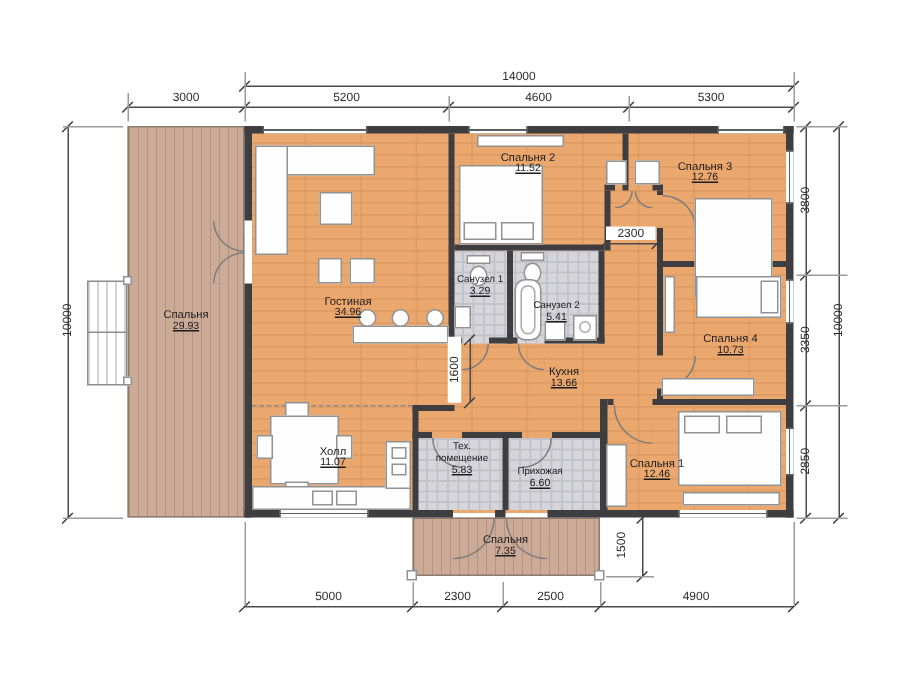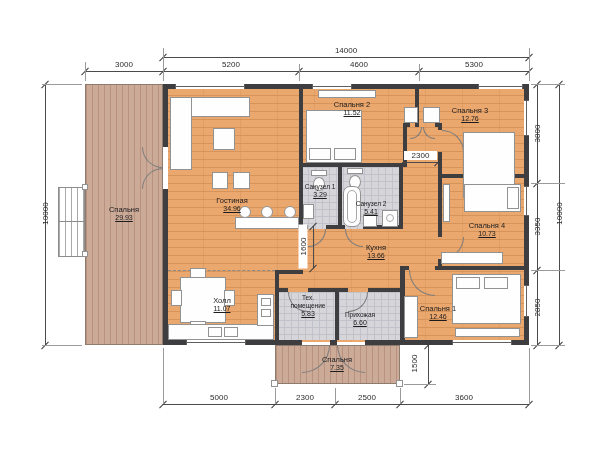--- a/index.html
+++ b/index.html
@@ -260,21 +260,21 @@
 
   <div class="dl" style="left:163px; top:404px; width:366px; height:1px;"></div>
   <div class="tick" style="left:158px; top:404px;"></div>
   <div class="tick" style="left:270px; top:404px;"></div>
   <div class="tick" style="left:330px; top:404px;"></div>
   <div class="tick" style="left:395px; top:404px;"></div>
   <div class="tick" style="left:524px; top:404px;"></div>
   <div class="dlabel" style="left:189px; top:393px; width:60px;">5000</div>
   <div class="dlabel" style="left:275px; top:393px; width:60px;">2300</div>
   <div class="dlabel" style="left:337px; top:393px; width:60px;">2500</div>
-  <div class="dlabel" style="left:434px; top:393px; width:60px;">3600</div>
+  <div class="dlabel" style="left:434px; top:393px; width:60px;">4900</div>
   <div class="ext" style="left:163px; top:348px; width:1px; height:56px;"></div>
   <div class="ext" style="left:275px; top:388px; width:1px; height:16px;"></div>
   <div class="ext" style="left:335px; top:388px; width:1px; height:16px;"></div>
   <div class="ext" style="left:400px; top:388px; width:1px; height:16px;"></div>
   <div class="ext" style="left:529px; top:348px; width:1px; height:56px;"></div>
 
   <div class="dl" style="left:45px; top:84px; width:1px; height:261px;"></div>
   <div class="tick" style="left:40px; top:84px;"></div>
   <div class="tick" style="left:40px; top:345px;"></div>
   <div class="dlabel rot" style="left:15px; top:209px; width:60px;">10000</div>

